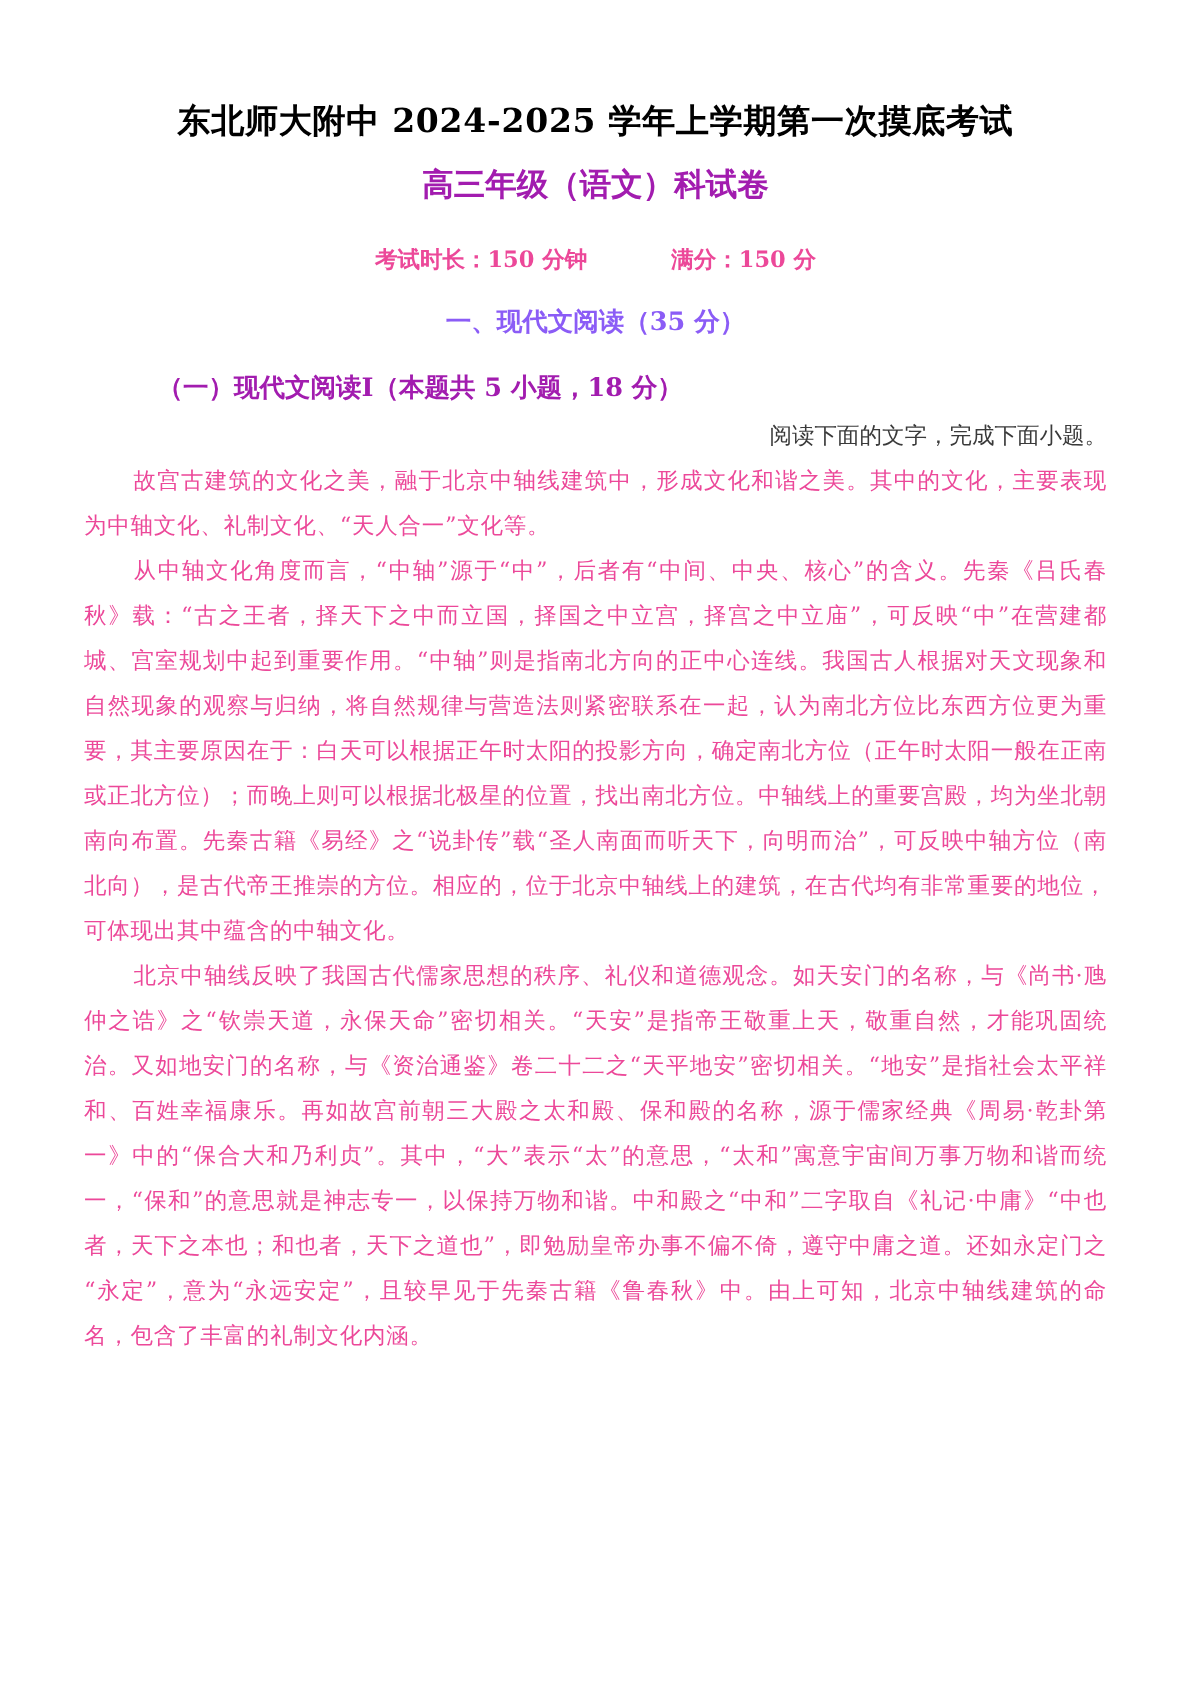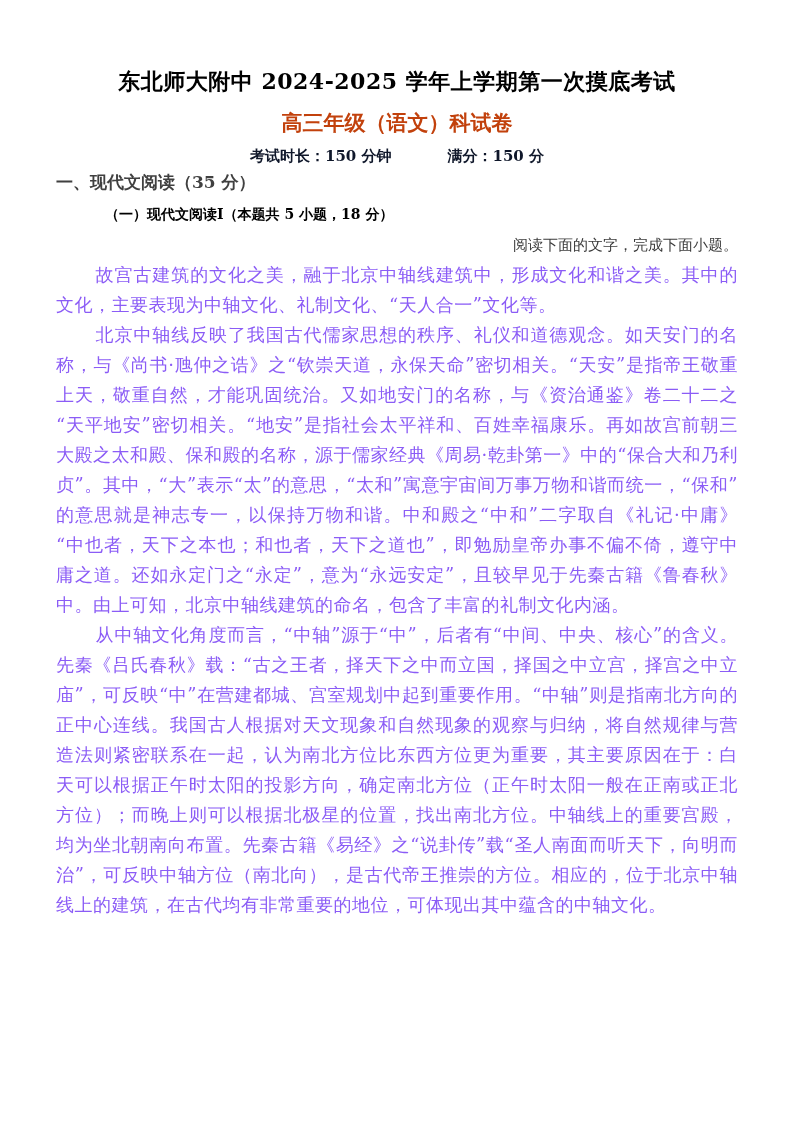--- a/index.html
+++ b/index.html
@@ -21,59 +21,60 @@
   .exam-title {
     font-size: 22px;
     font-weight: bold;
     color: #000000;
     letter-spacing: 0.5px;
     line-height: 30px;
   }
   .exam-subtitle {
     font-size: 21px;
     font-weight: bold;
-    color: #c2410c;
+    color: #a21caf;
     margin-top: 13px;
     line-height: 28px;
   }
   .exam-meta {
     font-size: 15px;
     font-weight: bold;
-    color: #0f172a;
-    margin-top: 7px;
+    color: #ec4899;
+    margin-top: 24px;
     line-height: 24px;
   }
   .exam-meta .meta-gap { display: inline-block; width: 56px; }
   .section-heading {
     font-size: 17px;
     font-weight: bold;
-    color: #404040;
+    color: #8b5cf6;
+    margin-top: 16px;
     line-height: 28px;
-    text-align: left;
+    text-align: center;
   }
   .section-subheading {
-    font-size: 14px;
+    font-size: 17px;
     font-weight: bold;
-    color: #000000;
-    margin-top: 4px;
+    color: #a21caf;
+    margin-top: 16px;
     padding-left: 49px;
     line-height: 28px;
     text-align: left;
   }
   .instruction, .material-label {
     font-size: 15px;
     color: #3a3a3a;
     margin-top: 3px;
     line-height: 29px;
     text-indent: 2.2em;
     text-align: right;
   }
   .body-para {
-    font-size: 18px;
-    color: #8b5cf6;
+    font-size: 15px;
+    color: #ec4899;
     line-height: 30px;
     letter-spacing: 0.5px;
     text-indent: 2.2em;
     text-align: justify;
   }
   .page-footer {
     position: absolute;
     left: 0;
     top: 1026px;
     width: 100%;
@@ -95,19 +96,19 @@
       <span>考试时长：150 分钟</span><span class="meta-gap"></span><span>满分：150 分</span>
     </div>
   </div>
 
   <div class="doc-body">
     <div class="section-heading">一、现代文阅读（35 分）</div>
     <div class="section-subheading">（一）现代文阅读Ⅰ（本题共 5 小题，18 分）</div>
     <p class="instruction">阅读下面的文字，完成下面小题。</p>
 
     <p class="body-para">故宫古建筑的文化之美，融于北京中轴线建筑中，形成文化和谐之美。其中的文化，主要表现为中轴文化、礼制文化、“天人合一”文化等。</p>
+    <p class="body-para">从中轴文化角度而言，“中轴”源于“中”，后者有“中间、中央、核心”的含义。先秦《吕氏春秋》载：“古之王者，择天下之中而立国，择国之中立宫，择宫之中立庙”，可反映“中”在营建都城、宫室规划中起到重要作用。“中轴”则是指南北方向的正中心连线。我国古人根据对天文现象和自然现象的观察与归纳，将自然规律与营造法则紧密联系在一起，认为南北方位比东西方位更为重要，其主要原因在于：白天可以根据正午时太阳的投影方向，确定南北方位（正午时太阳一般在正南或正北方位）；而晚上则可以根据北极星的位置，找出南北方位。中轴线上的重要宫殿，均为坐北朝南向布置。先秦古籍《易经》之“说卦传”载“圣人南面而听天下，向明而治”，可反映中轴方位（南北向），是古代帝王推崇的方位。相应的，位于北京中轴线上的建筑，在古代均有非常重要的地位，可体现出其中蕴含的中轴文化。</p>
     <p class="body-para">北京中轴线反映了我国古代儒家思想的秩序、礼仪和道德观念。如天安门的名称，与《尚书·虺仲之诰》之“钦崇天道，永保天命”密切相关。“天安”是指帝王敬重上天，敬重自然，才能巩固统治。又如地安门的名称，与《资治通鉴》卷二十二之“天平地安”密切相关。“地安”是指社会太平祥和、百姓幸福康乐。再如故宫前朝三大殿之太和殿、保和殿的名称，源于儒家经典《周易·乾卦第一》中的“保合大和乃利贞”。其中，“大”表示“太”的意思，“太和”寓意宇宙间万事万物和谐而统一，“保和”的意思就是神志专一，以保持万物和谐。中和殿之“中和”二字取自《礼记·中庸》“中也者，天下之本也；和也者，天下之道也”，即勉励皇帝办事不偏不倚，遵守中庸之道。还如永定门之“永定”，意为“永远安定”，且较早见于先秦古籍《鲁春秋》中。由上可知，北京中轴线建筑的命名，包含了丰富的礼制文化内涵。</p>
-    <p class="body-para">从中轴文化角度而言，“中轴”源于“中”，后者有“中间、中央、核心”的含义。先秦《吕氏春秋》载：“古之王者，择天下之中而立国，择国之中立宫，择宫之中立庙”，可反映“中”在营建都城、宫室规划中起到重要作用。“中轴”则是指南北方向的正中心连线。我国古人根据对天文现象和自然现象的观察与归纳，将自然规律与营造法则紧密联系在一起，认为南北方位比东西方位更为重要，其主要原因在于：白天可以根据正午时太阳的投影方向，确定南北方位（正午时太阳一般在正南或正北方位）；而晚上则可以根据北极星的位置，找出南北方位。中轴线上的重要宫殿，均为坐北朝南向布置。先秦古籍《易经》之“说卦传”载“圣人南面而听天下，向明而治”，可反映中轴方位（南北向），是古代帝王推崇的方位。相应的，位于北京中轴线上的建筑，在古代均有非常重要的地位，可体现出其中蕴含的中轴文化。</p>
   </div>
 
   <div class="page-footer">第 1页/共 11页</div>
 
 </div>
 
 </body></html>

